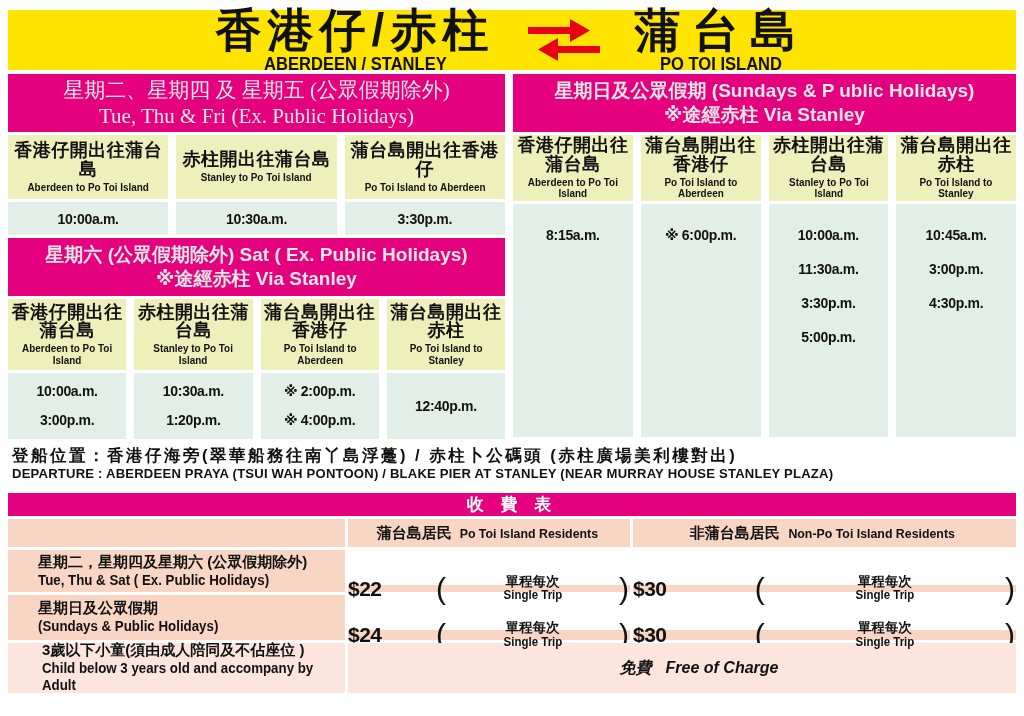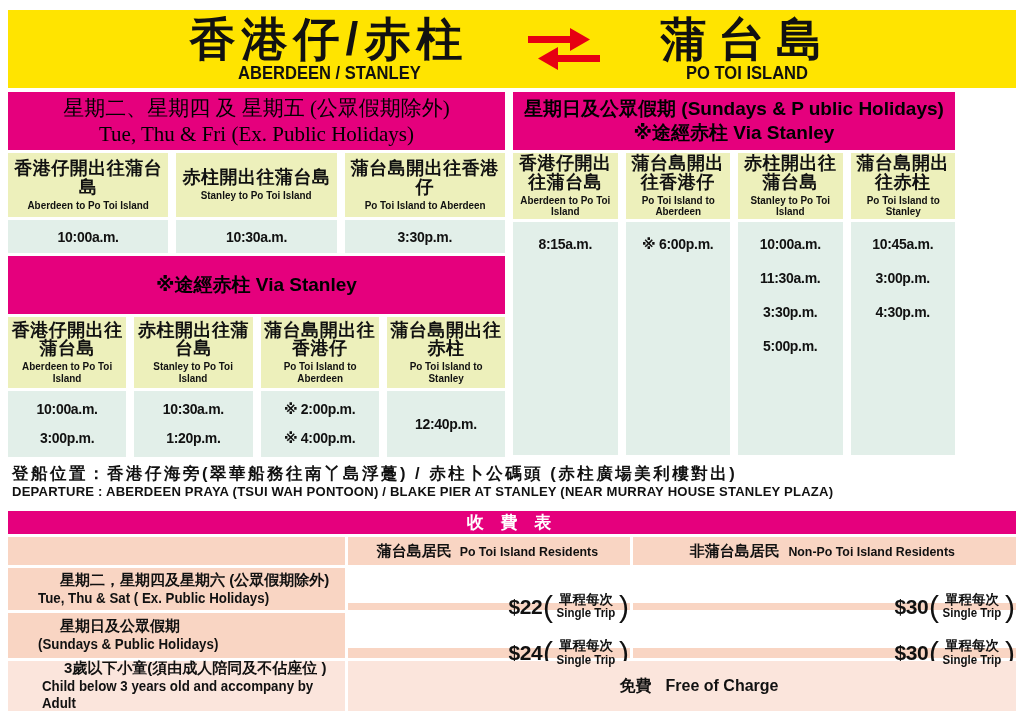--- a/index.html
+++ b/index.html
@@ -12,77 +12,77 @@
     --red:#e60012;
     --ink:#111111;
   }
   *{margin:0;padding:0;box-sizing:border-box;}
   html,body{background:#ffffff;}
   body{font-family:"Liberation Sans","DejaVu Sans",sans-serif;color:var(--ink);}
   .page{position:relative;width:1024px;height:716px;background:#ffffff;overflow:hidden;}
   .inner{position:absolute;left:8px;top:10px;width:1008px;}
 
   
-  .banner{height:78px;background:var(--yellow);display:flex;align-items:center;justify-content:center;gap:54px;}
+  .banner{height:60px;background:var(--yellow);display:flex;align-items:center;justify-content:center;gap:28px;}
   .banner .tblock{text-align:center;line-height:1;}
   .banner .cn{font-size:46px;font-weight:bold;letter-spacing:6px;}
   .banner .cn.wide{letter-spacing:12px;}
   .banner .en{font-size:18px;font-weight:bold;letter-spacing:0px;margin-top:2px;transform:scaleX(.92);transform-origin:center;}
   .arrows{width:84px;height:54px;display:flex;align-items:center;justify-content:center;}
 
   
   .tables{margin-top:4px;display:flex;gap:8px;}
   .tbl{display:flex;flex-direction:column;gap:3px;}
   .tbl-left{width:497px;}
-  .tbl-right{width:442px;}
-  .mg{background:var(--magenta);color:#000000;text-align:center;display:flex;flex-direction:column;justify-content:center;height:58px;line-height:1.25;}
+  .tbl-right{width:503px;}
+  .mg{background:var(--magenta);color:#e5e5e5;text-align:center;display:flex;flex-direction:column;justify-content:center;height:58px;line-height:1.25;}
   .mg.serif{font-family:"Liberation Serif","DejaVu Serif",serif;font-size:21px;}
   .mg.sans{font-weight:bold;font-size:19px;}
   .cols{display:flex;gap:8px;}
   .cols>div{flex:1 1 0;}
   .colhead{background:var(--palegreen);text-align:center;display:flex;flex-direction:column;justify-content:center;line-height:1.05;}
   .cols-heads{height:64px;}
   .cols-heads-r{height:66px;}
   .cols-heads-sat{height:71px;}
   .colhead .cn{font-weight:bold;font-size:18px;letter-spacing:.5px;}
   .colhead .en{font-weight:bold;font-size:11px;margin-top:3px;transform:scaleX(.9);transform-origin:center;}
   .timecell{background:var(--lightcyan);text-align:center;font-weight:bold;font-size:14px;letter-spacing:-.3px;display:flex;flex-direction:column;justify-content:center;}
   .row-times1{height:33px;}
   .row-times2{height:66px;}
   .row-times2 .timecell span{line-height:29px;}
   .row-timesR{height:233px;}
-  .row-timesR .timecell{justify-content:flex-start;padding-top:5px;}
+  .row-timesR .timecell{justify-content:flex-start;padding-top:14px;}
   .row-timesR .timecell span{line-height:34px;}
 
   
   .departure{margin-top:6px;height:44px;padding-left:4px;}
   .departure .cn{font-size:16.5px;font-weight:bold;letter-spacing:2.5px;line-height:1.3;}
   .departure .en{font-size:13.5px;font-weight:bold;letter-spacing:.2px;transform:scaleX(.97);transform-origin:left;}
 
   
   .fare{margin-top:4px;display:flex;flex-direction:column;gap:3px;}
   .fare-title{background:var(--magenta);color:#fff;height:23px;text-align:center;font-weight:bold;font-size:17px;letter-spacing:6px;line-height:23px;}
   .frow{display:flex;gap:3px;}
   .fcell{background:var(--farepink);}
   .fc1{width:337px;}
   .fc2{width:282px;}
   .fc3{width:383px;}
-  .fmerged{width:668px;}
+  .fmerged{width:668px;font-style:italic;}
   .frow-head{height:28px;}
   .frow-head .fcell{display:flex;align-items:center;justify-content:center;gap:4px;}
   .frow-head .cn{font-weight:bold;font-size:15px;}
   .frow-head .en{font-weight:bold;font-size:13px;transform:scaleX(.95);}
   .frow-1{height:42px;}
   .frow-2{height:45px;border-radius:11px;}
   .frow-3{height:50px;}
   .frow-3 .fcell{background:var(--farepink-light);padding-left:34px;}
   .flabel{display:flex;flex-direction:column;justify-content:center;padding-left:30px;line-height:1.25;}
-  .flabel .cn{font-weight:bold;font-size:15px;margin-left:22px;}
+  .flabel .cn{font-weight:bold;font-size:15px;}
   .flabel .en{font-weight:bold;font-size:14px;transform:scaleX(.95);transform-origin:left;}
-  .price{display:flex;align-items:center;justify-content:flex-end;margin-top:35px;}
+  .price{display:flex;align-items:center;justify-content:space-between;margin-top:35px;}
   .price .amt{font-weight:bold;font-size:21px;letter-spacing:-.5px;}
   .price .paren{font-size:30px;font-weight:normal;line-height:1;margin:0 1px;}
   .price .stack{display:flex;flex-direction:column;text-align:center;line-height:1.05;}
   .price .stack .cn{font-weight:bold;font-size:13.5px;}
   .price .stack .en{font-weight:bold;font-size:12.5px;transform:scaleX(.92);}
   .freecell{display:flex;align-items:center;justify-content:center;gap:14px;font-weight:bold;font-size:16px;}
 </style>
 </head>
 <body>
 
@@ -133,20 +133,21 @@
             </div>
           <div class="timecell">
               <span>10:30a.m.</span>
             </div>
           <div class="timecell">
               <span>3:30p.m.</span>
             </div>
         </div>
 
         <div class="mg sans">
+          <div>星期六 (公眾假期除外) Sat ( Ex. Public Holidays)</div>
           <div>※途經赤柱 Via Stanley</div>
         </div>
         <div class="cols cols-heads-sat">
           <div class="colhead">
             <div class="cn">香港仔開出往蒲台島</div>
             <div class="en">Aberdeen to Po Toi Island</div>
           </div>
           <div class="colhead">
             <div class="cn">赤柱開出往蒲台島</div>
             <div class="en">Stanley to Po Toi Island</div>

